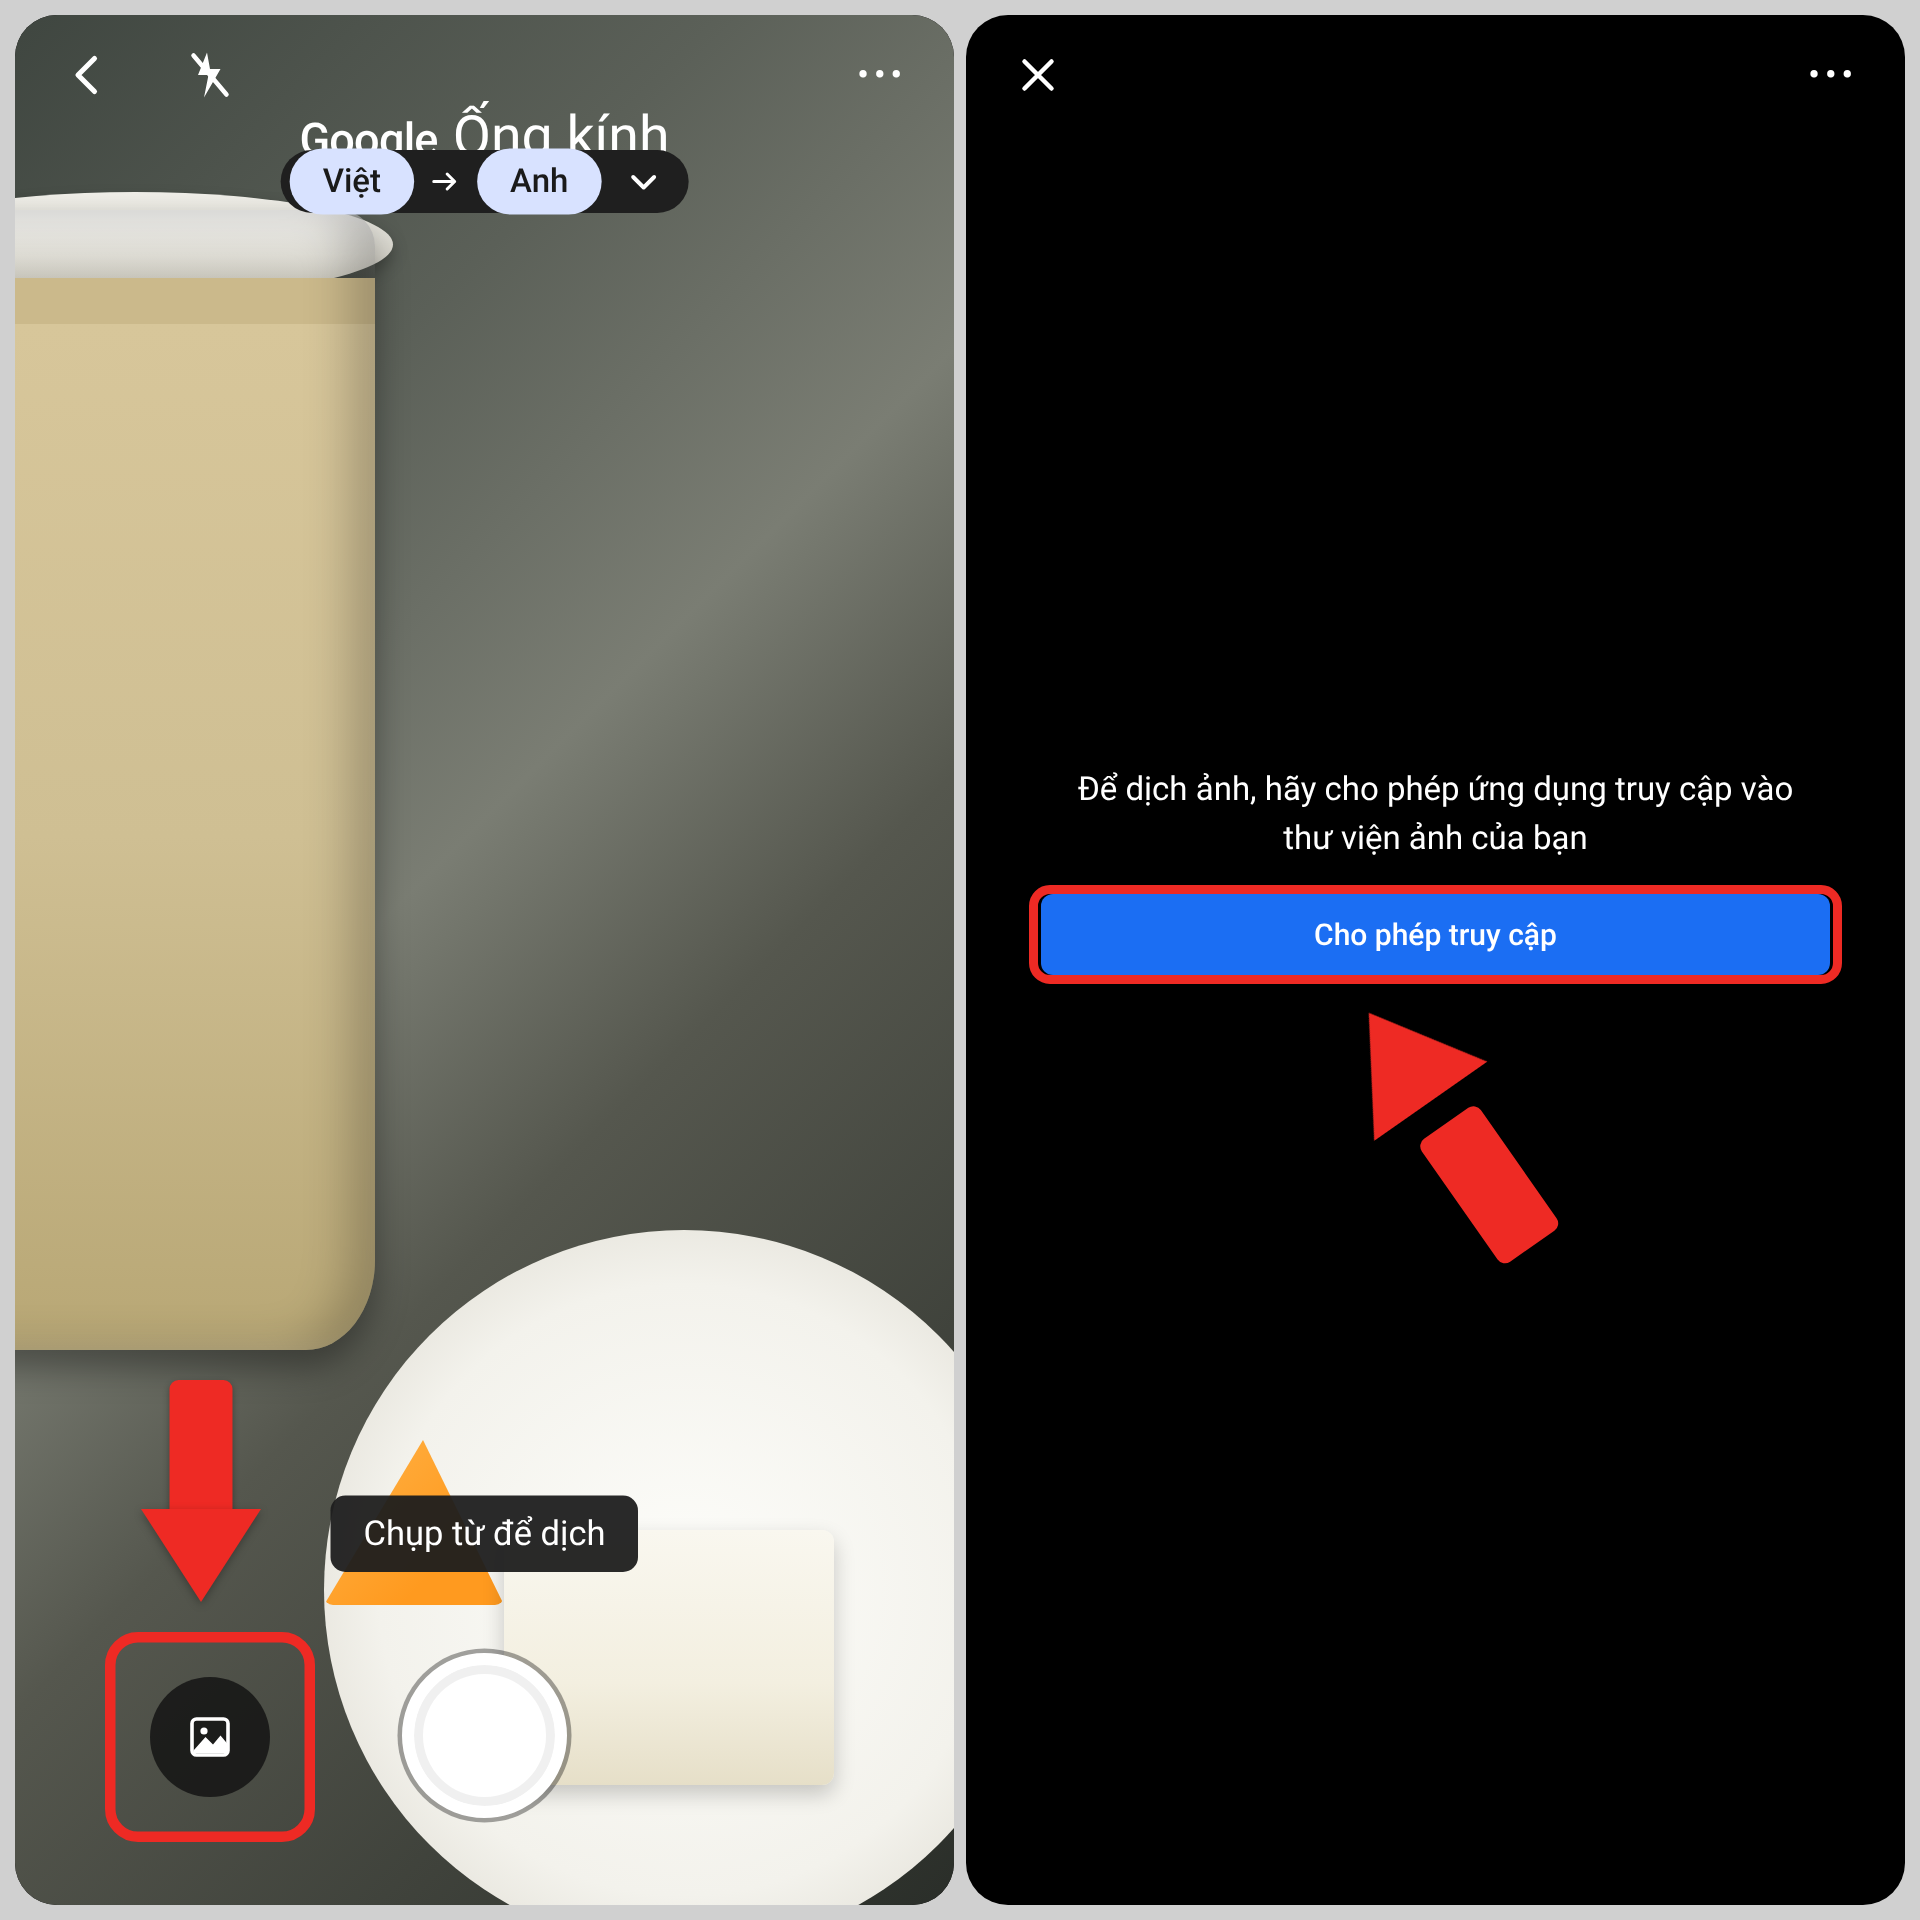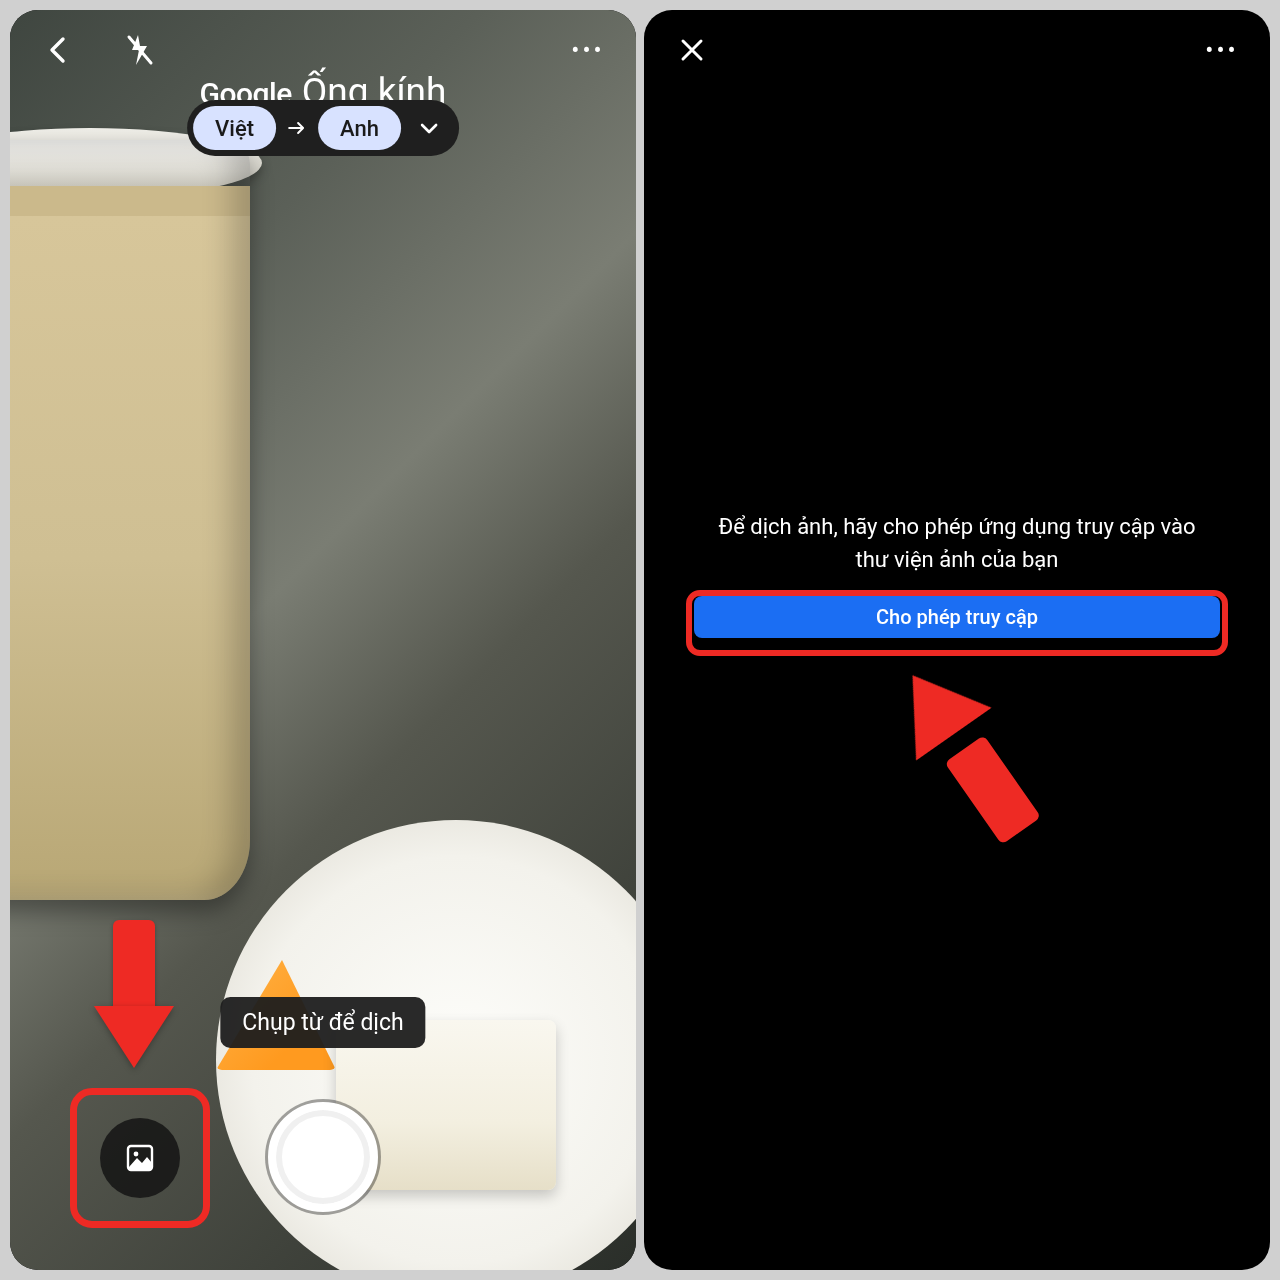--- a/index.html
+++ b/index.html
@@ -127,21 +127,21 @@
   .title-lens { font-size: 37px; font-weight:400; }
   .more-dots { font-size: 24px; letter-spacing: 3px; color:#fff;}
 
   .lang-chip-row {
     position:absolute;
     top: 90px;
     left: 50%;
     transform: translateX(-50%);
     background: #1f1f1f;
     border-radius: 999px;
-    height: 56px;
+    height: 42px;
     display:flex;
     align-items:center;
     padding: 6px;
     gap: 8px;
   }
   .lang-chip {
     background: #d8e2ff;
     color: #1a1a1a;
     border-radius: 999px;
     height: 44px;
@@ -248,21 +248,21 @@
     text-align:center;
     font-size: 22px;
     line-height: 1.5;
     padding: 0 59px;
     font-weight: 400;
   }
   .perm-btn {
     position:absolute;
     top: 586px;
     left: 50px; right: 50px;
-    height: 42px;
+    height: 54px;
     background: #1b6ef3;
     color:#fff;
     border-radius: 8px;
     display:flex;
     align-items:center;
     justify-content:center;
     font-size: 20px;
     font-weight:500;
   }
   .perm-highlight {

